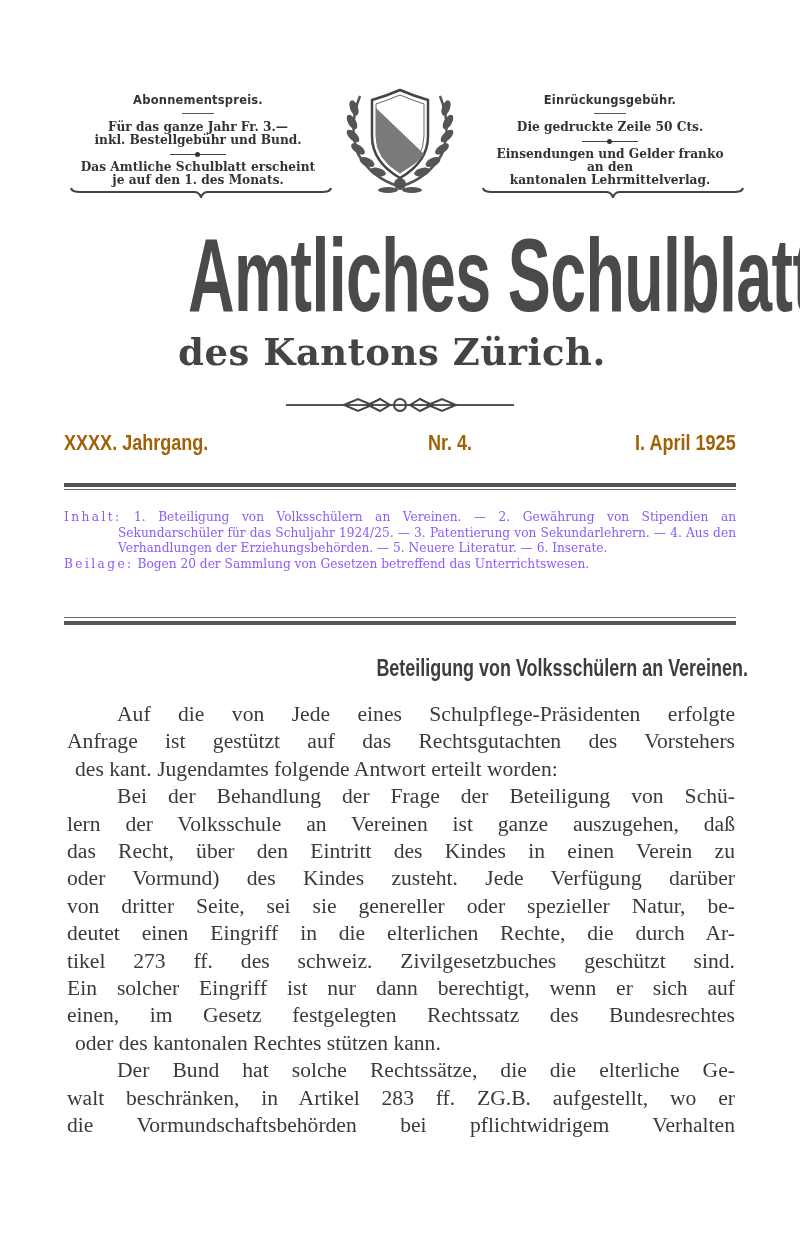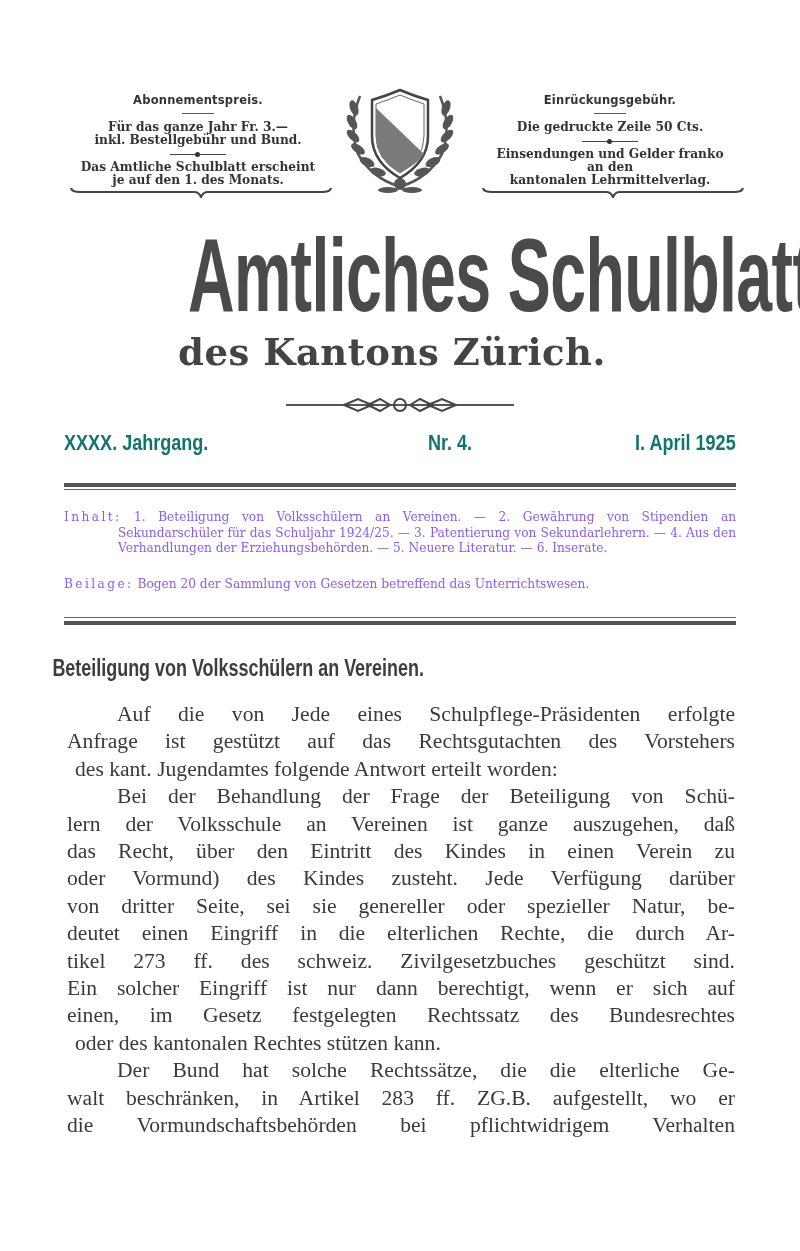--- a/index.html
+++ b/index.html
@@ -24,39 +24,39 @@
   
   .masthead { position: absolute; left: 58px; top: 220px; width: 684px; text-align: center;
     font-family: "Liberation Sans", sans-serif; font-weight: bold; font-size: 104px; line-height: 110px;
     color: #4a4a4a; transform: scaleX(0.62); transform-origin: center; white-space: nowrap; letter-spacing: -1px; }
   .subtitle { position: absolute; left: 0; top: 330px; width: 784px; text-align: center;
     font-family: "DejaVu Serif", serif; font-weight: bold; font-size: 37px; color: #444; letter-spacing: 0.5px; }
   .ornament { position: absolute; left: 284px; top: 395px; width: 232px; height: 20px; }
 
   
   .issue-line { position: absolute; left: 64px; top: 430px; width: 672px; height: 34px;
-    font-family: "Liberation Sans", sans-serif; font-weight: bold; font-size: 22px; color: #0f766e; }
+    font-family: "Liberation Sans", sans-serif; font-weight: bold; font-size: 22px; color: #a16207; }
   .issue-line span { position: absolute; top: 0; transform: scaleX(0.82); white-space: nowrap; }
   .issue-vol { left: 0; transform-origin: left center; }
   .issue-nr { left: 364px; transform-origin: left center; }
   .issue-date { right: 0; transform-origin: right center; }
 
   .double-rule { position: absolute; left: 64px; width: 672px; }
   .rule-thick { height: 4px; background: #555; }
   .rule-thin { height: 1px; background: #666; }
 
   
   .contents { position: absolute; left: 64px; top: 510px; width: 672px; font-family: "DejaVu Serif", serif;
     font-size: 12.2px; line-height: 15.5px; color: #8b5cf6; }
   .contents-block { text-align: justify; text-align-last: left; padding-left: 54px; text-indent: -54px; }
   .contents-label { letter-spacing: 2.4px; }
-  .supplement { margin-top: 20px; white-space: nowrap; }
+  .supplement { margin-top: 0; white-space: nowrap; }
 
   
-  .article-title { position: absolute; left: 0; top: 655px; width: 800px; text-align: left;
+  .article-title { position: absolute; left: 0; top: 655px; width: 800px; text-align: right;
     font-family: "Liberation Sans", sans-serif; font-weight: bold; font-size: 23px; color: #3d3d3d; }
   .article-title span { display: inline-block; transform: scaleX(0.78); white-space: nowrap; }
   .article { position: absolute; left: 67px; top: 701px; width: 668px; font-family: "Liberation Serif", serif;
     font-size: 21.6px; line-height: 27.4px; color: #3a3a3a; }
   .line { display: block; text-align: justify; text-align-last: justify; white-space: nowrap; }
   .line.last { text-align-last: left; margin-left: 8px; }
   .line.indent { padding-left: 50px; }
 </style>
 </head>
 <body>

